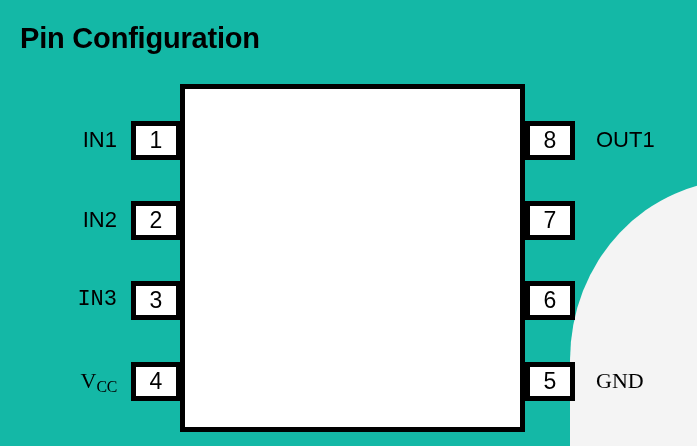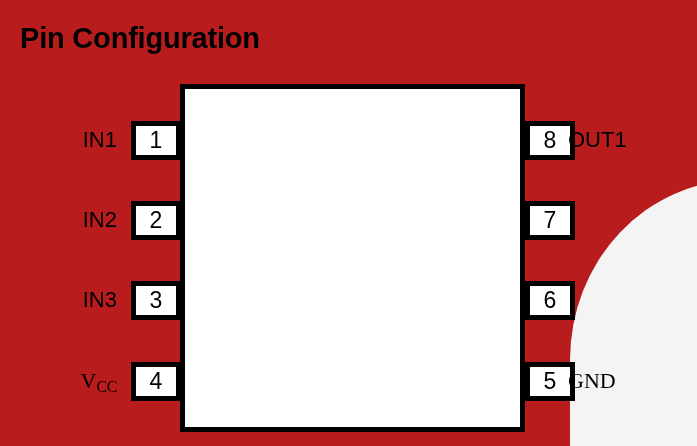--- a/index.html
+++ b/index.html
@@ -11,21 +11,21 @@
     height: 446px;
     background: #ffffff;
     font-family: "Liberation Sans", sans-serif;
     overflow: hidden;
   }
 
   .canvas {
     position: relative;
     width: 697px;
     height: 446px;
-    background: #b91c1c;
+    background: #14b8a6;
     overflow: hidden;
   }
 
   
   .bg-arc {
     position: absolute;
     left: 570px;
     top: 180px;
     width: 260px;
     height: 266px;
@@ -93,26 +93,26 @@
     color: #000000;
     line-height: 1;
     white-space: nowrap;
     z-index: 3;
   }
   .sig-label.left {
     right: 580px;
     text-align: right;
   }
   .sig-label.right {
-    left: 568px;
+    left: 596px;
     text-align: center;
   }
   .lbl-1 { top: 129px; }
   .lbl-2 { top: 209px; }
-  .lbl-3 { top: 289px; }
+  .lbl-3 { top: 289px; font-family: Liberation Mono, monospace; }
   .lbl-4 { top: 370px; font-family: Liberation Serif, serif; }
 
   .sig-label sub {
     font-size: 0.72em;
     vertical-align: baseline;
     position: relative;
     top: 0.26em;
     letter-spacing: -0.3px;
   }
 </style>

